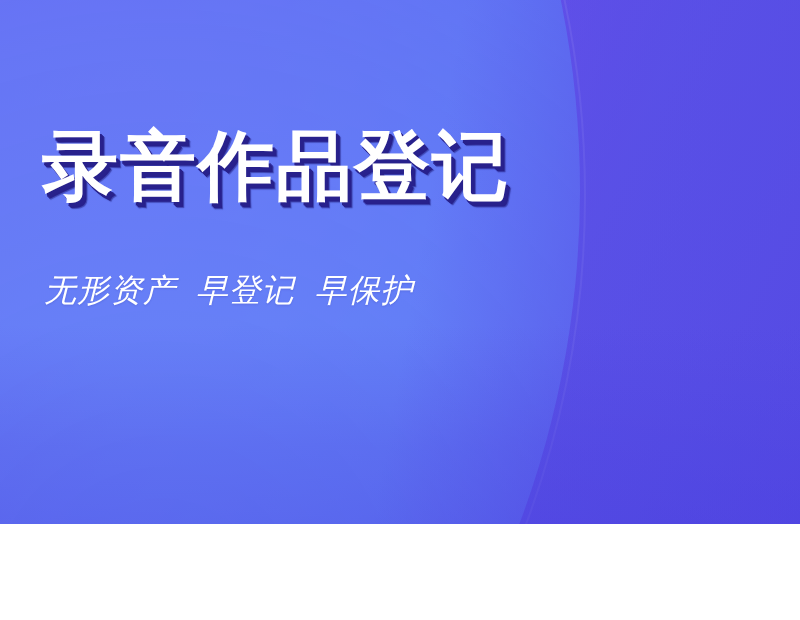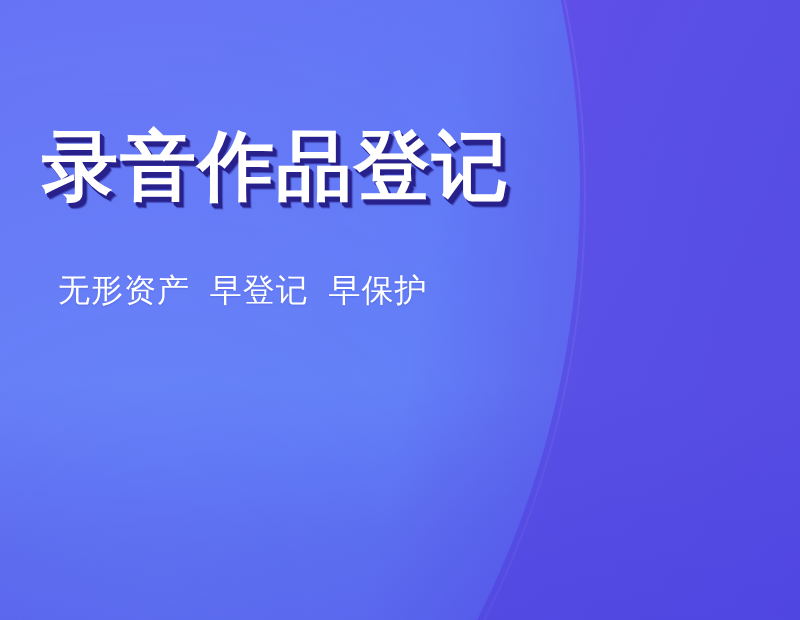--- a/index.html
+++ b/index.html
@@ -7,21 +7,21 @@
     padding: 0;
     background: #ffffff;
   }
   body {
     font-family: "Liberation Sans", "DejaVu Sans", sans-serif;
   }
 
   #banner {
     position: relative;
     width: 800px;
-    height: 620px;
+    height: 524px;
     overflow: hidden;
     
     background: linear-gradient(118deg,
         #9130E2 0%,
         #8636DE 12%,
         #7342E6 30%,
         #6350EA 48%,
         #5A56E8 66%,
         #5754E6 84%,
         #5450E4 100%);
@@ -134,25 +134,26 @@
     white-space: nowrap;
     text-shadow:
         3px 4px 0 #28218C,
         4px 5px 0 #28218C,
         2px 3px 0 #28218C,
         5px 6px 1px rgba(30,26,120,0.55);
   }
 
   #subtitle {
     position: absolute;
-    left: 16px;
+    left: 2px;
     top: 262px;
     margin: 0;
     padding: 0;
     list-style: none;
+    font-style: italic;
   }
   #subtitle li {
     font-size: 32px;
     line-height: 57px;
     font-weight: 400;
     letter-spacing: 1px;
     color: #ffffff;
     white-space: pre;
     text-shadow: 0 1px 2px rgba(40,33,140,0.18);
   }

